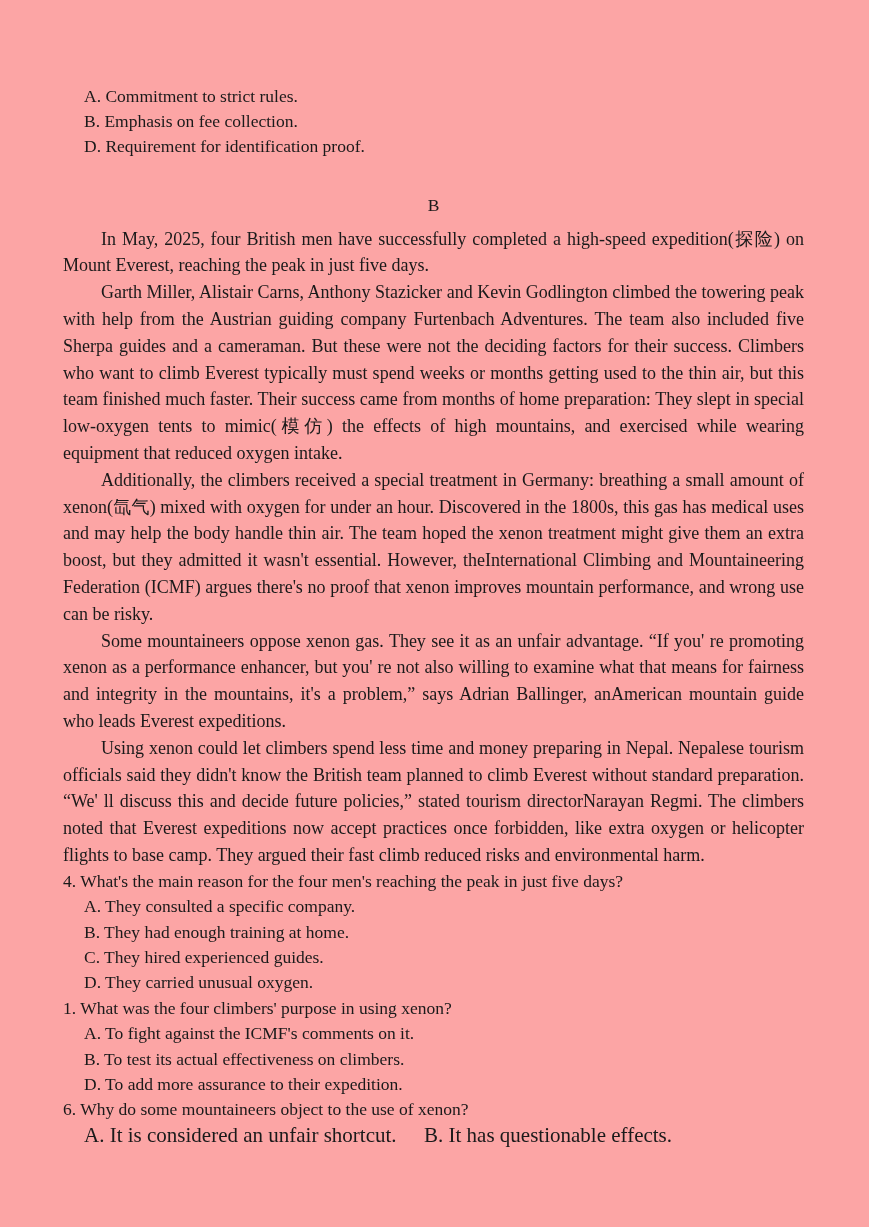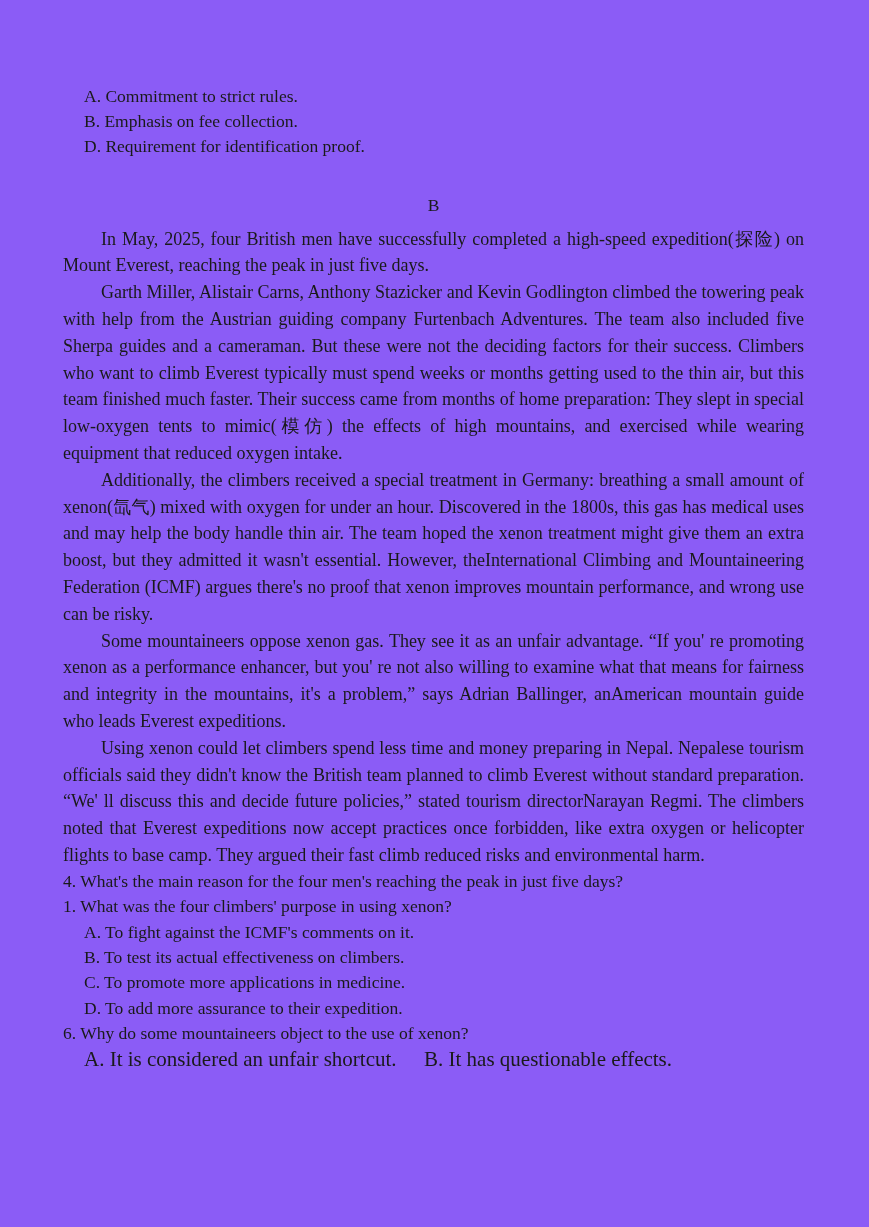--- a/index.html
+++ b/index.html
@@ -5,21 +5,21 @@
 <style>
   html, body {
     margin: 0;
     padding: 0;
     background: #ffffff;
   }
   .page {
     position: relative;
     width: 869px;
     height: 1227px;
-    background: #8b5cf6;
+    background: #fca5a5;
     font-family: "Liberation Serif", "DejaVu Serif", serif;
     color: #1a1a1a;
     overflow: hidden;
     box-sizing: border-box;
   }
   .content {
     position: absolute;
     left: 63px;
     top: 84px;
     width: 741px;
@@ -106,28 +106,33 @@
     <div class="section-letter">B</div>
 
     <p class="para">In May, 2025, four British men have successfully completed a high-speed expedition(探险) on Mount Everest, reaching the peak in just five days.</p>
     <p class="para">Garth Miller, Alistair Carns, Anthony Stazicker and Kevin Godlington climbed the towering peak with help from the Austrian guiding company Furtenbach Adventures. The team also included five Sherpa guides and a cameraman. But these were not the deciding factors for their success. Climbers who want to climb Everest typically must spend weeks or months getting used to the thin air, but this team finished much faster. Their success came from months of home preparation: They slept in special low-oxygen tents to mimic(模仿) the effects of high mountains, and exercised while wearing equipment that reduced oxygen intake.</p>
     <p class="para">Additionally, the climbers received a special treatment in Germany: breathing a small amount of xenon(氙气) mixed with oxygen for under an hour. Discovered in the 1800s, this gas has medical uses and may help the body handle thin air. The team hoped the xenon treatment might give them an extra boost, but they admitted it wasn't essential. However, theInternational Climbing and Mountaineering Federation (ICMF) argues there's no proof that xenon improves mountain performance, and wrong use can be risky.</p>
     <p class="para">Some mountaineers oppose xenon gas. They see it as an unfair advantage. “If you' re promoting xenon as a performance enhancer, but you' re not also willing to examine what that means for fairness and integrity in the mountains, it's a problem,” says Adrian Ballinger, anAmerican mountain guide who leads Everest expeditions.</p>
     <p class="para">Using xenon could let climbers spend less time and money preparing in Nepal. Nepalese tourism officials said they didn't know the British team planned to climb Everest without standard preparation. “We' ll discuss this and decide future policies,” stated tourism directorNarayan Regmi. The climbers noted that Everest expeditions now accept practices once forbidden, like extra oxygen or helicopter flights to base camp. They argued their fast climb reduced risks and environmental harm.</p>
 
     <div>
       <div class="question">4. What's the main reason for the four men's reaching the peak in just five days?</div>
+      <div class="q-options">
+        <div class="q-opt">A. They consulted a specific company.</div>
+        <div class="q-opt">B. They had enough training at home.</div>
+        <div class="q-opt">C. They hired experienced guides.</div>
+        <div class="q-opt">D. They carried unusual oxygen.</div>
+      </div>
     </div>
 
     <div>
       <div class="question">1. What was the four climbers' purpose in using xenon?</div>
       <div class="q-options">
         <div class="q-opt">A. To fight against the ICMF's comments on it.</div>
         <div class="q-opt">B. To test its actual effectiveness on climbers.</div>
-        <div class="q-opt">C. To promote more applications in medicine.</div>
         <div class="q-opt">D. To add more assurance to their expedition.</div>
       </div>
     </div>
 
     <div>
       <div class="question">6. Why do some mountaineers object to the use of xenon?</div>
       <div class="q-options">
         <div class="q-opt-row">
           <span class="col-a">A. It is considered an unfair shortcut.</span><span class="col-b">B. It has questionable effects.</span>
         </div>

